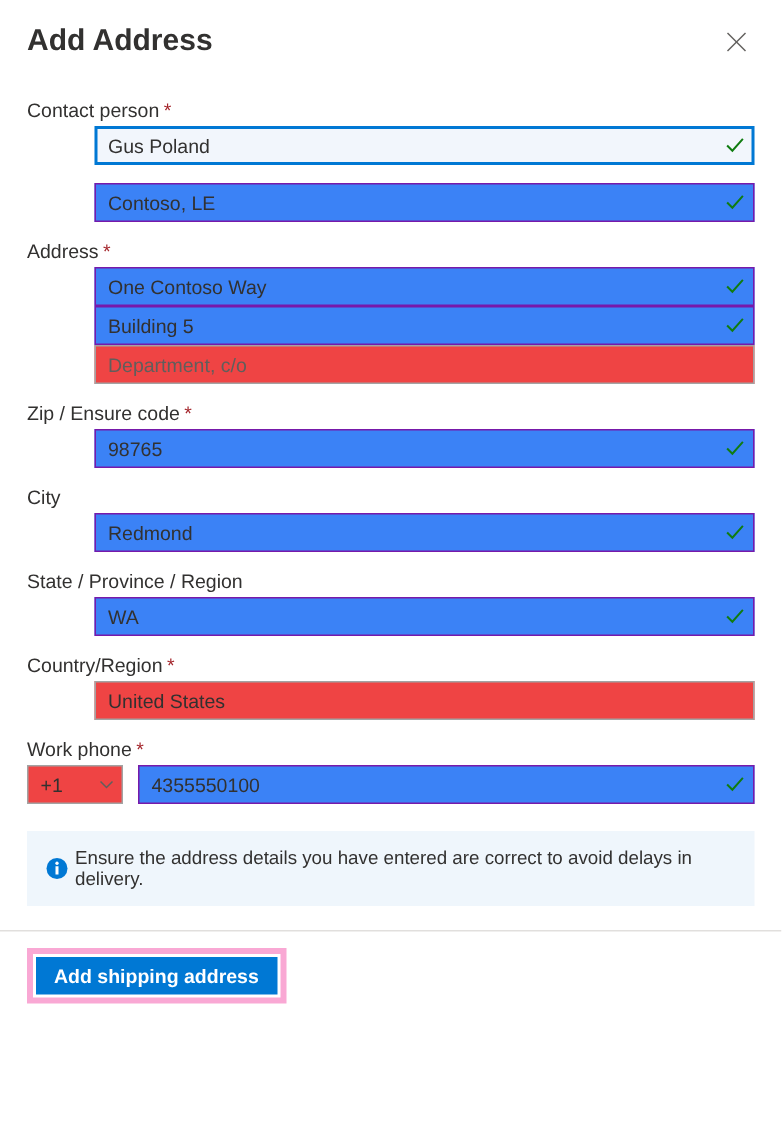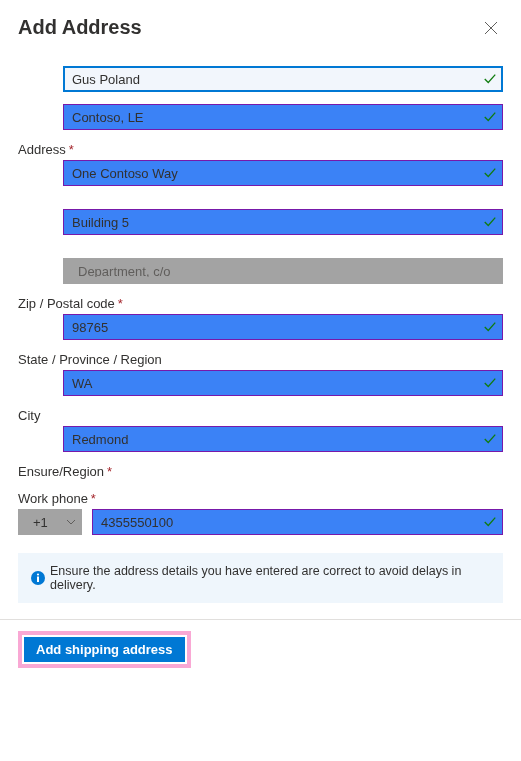--- a/index.html
+++ b/index.html
@@ -48,23 +48,23 @@
   }
   .req { color: #a4262c; margin-left: 3px; }
   .input-wrap { position: relative; padding-left: 45px; }
   .text-input {
     width: 100%;
     height: 26px;
     padding: 3px 28px 3px 8px;
     font-size: 13px;
     font-family: inherit;
     color: #323130;
-    border: 7px solid #a3a3a3;
+    border: 1px solid #a3a3a3;
     outline: none;
-    background: #a3a3a3;
+    background: #ef4444;
   }
   .text-input::placeholder { color: #605e5c; }
   .filled {
     background: #3b82f6;
     border: 1px solid #7719aa;
   }
   .focused {
     background: #f2f6fc;
     border: 2px solid #0078d4;
     padding: 2px 27px 2px 7px;
@@ -125,38 +125,41 @@
   .submit-btn {
     background: #0078d4;
     color: #fff;
     border: none;
     font-size: 13px;
     font-family: inherit;
     padding: 5px 12px;
     cursor: pointer;
     font-weight: 600;
   }
-  .addr-sub { margin-top: 23px; }
+  .addr-sub { margin-top: 0; }
 </style>
 </head>
 <body>
 
 <div class="panel">
 
   <div class="header">
     <div class="title">Add Address</div>
     <button class="close-btn">
       <svg viewBox="0 0 14 14">
         <line x1="1" y1="1" x2="13" y2="13" stroke="currentColor" stroke-width="1"></line>
         <line x1="13" y1="1" x2="1" y2="13" stroke="currentColor" stroke-width="1"></line>
       </svg>
     </button>
   </div>
 
   <div class="field">
+    <label class="label">
+      <span>Contact person</span><span class="req">*</span>
+    </label>
     <div class="input-wrap">
       <input class="text-input focused" value="Gus Poland" style="">
       <svg class="check" viewBox="0 0 16 16">
           <path d="M2 8 L6 12 L14 3" stroke="currentColor" stroke-width="1.5" fill="none"></path>
         </svg>
     </div>
   </div>
 
   <div class="field">
     <div class="input-wrap">
@@ -183,54 +186,57 @@
           <path d="M2 8 L6 12 L14 3" stroke="currentColor" stroke-width="1.5" fill="none"></path>
         </svg>
     </div>
     <div class="input-wrap addr-sub">
       <input class="text-input" placeholder="Department, c/o" style="">
     </div>
   </div>
 
   <div class="field">
     <label class="label">
-      <span>Zip / Postal code</span><span class="req">*</span>
+      <span>Zip / Ensure code</span><span class="req">*</span>
     </label>
     <div class="input-wrap">
       <input class="text-input filled" value="98765" style="">
       <svg class="check" viewBox="0 0 16 16">
           <path d="M2 8 L6 12 L14 3" stroke="currentColor" stroke-width="1.5" fill="none"></path>
         </svg>
     </div>
   </div>
 
   <div class="field">
+    <label class="label">City</label>
+    <div class="input-wrap">
+      <input class="text-input filled" value="Redmond" style="">
+      <svg class="check" viewBox="0 0 16 16">
+          <path d="M2 8 L6 12 L14 3" stroke="currentColor" stroke-width="1.5" fill="none"></path>
+        </svg>
+    </div>
+  </div>
+
+  <div class="field">
     <label class="label">State / Province / Region</label>
     <div class="input-wrap">
       <input class="text-input filled" value="WA" style="">
       <svg class="check" viewBox="0 0 16 16">
           <path d="M2 8 L6 12 L14 3" stroke="currentColor" stroke-width="1.5" fill="none"></path>
         </svg>
     </div>
   </div>
 
   <div class="field">
-    <label class="label">City</label>
-    <div class="input-wrap">
-      <input class="text-input filled" value="Redmond" style="">
-      <svg class="check" viewBox="0 0 16 16">
-          <path d="M2 8 L6 12 L14 3" stroke="currentColor" stroke-width="1.5" fill="none"></path>
-        </svg>
-    </div>
-  </div>
-
-  <div class="field">
-    <label class="label">
-      <span>Ensure/Region</span><span class="req">*</span>
-    </label>
+    <label class="label">
+      <span>Country/Region</span><span class="req">*</span>
+    </label>
+    <div class="input-wrap">
+      <input class="text-input" value="United States" style="">
+    </div>
   </div>
 
   <div class="field">
     <label class="label">
       <span>Work phone</span><span class="req">*</span>
     </label>
     <div class="row">
       <div class="phone-code">
         <input class="text-input" value="+1" style="">
         <svg class="chev" viewBox="0 0 10 10">

